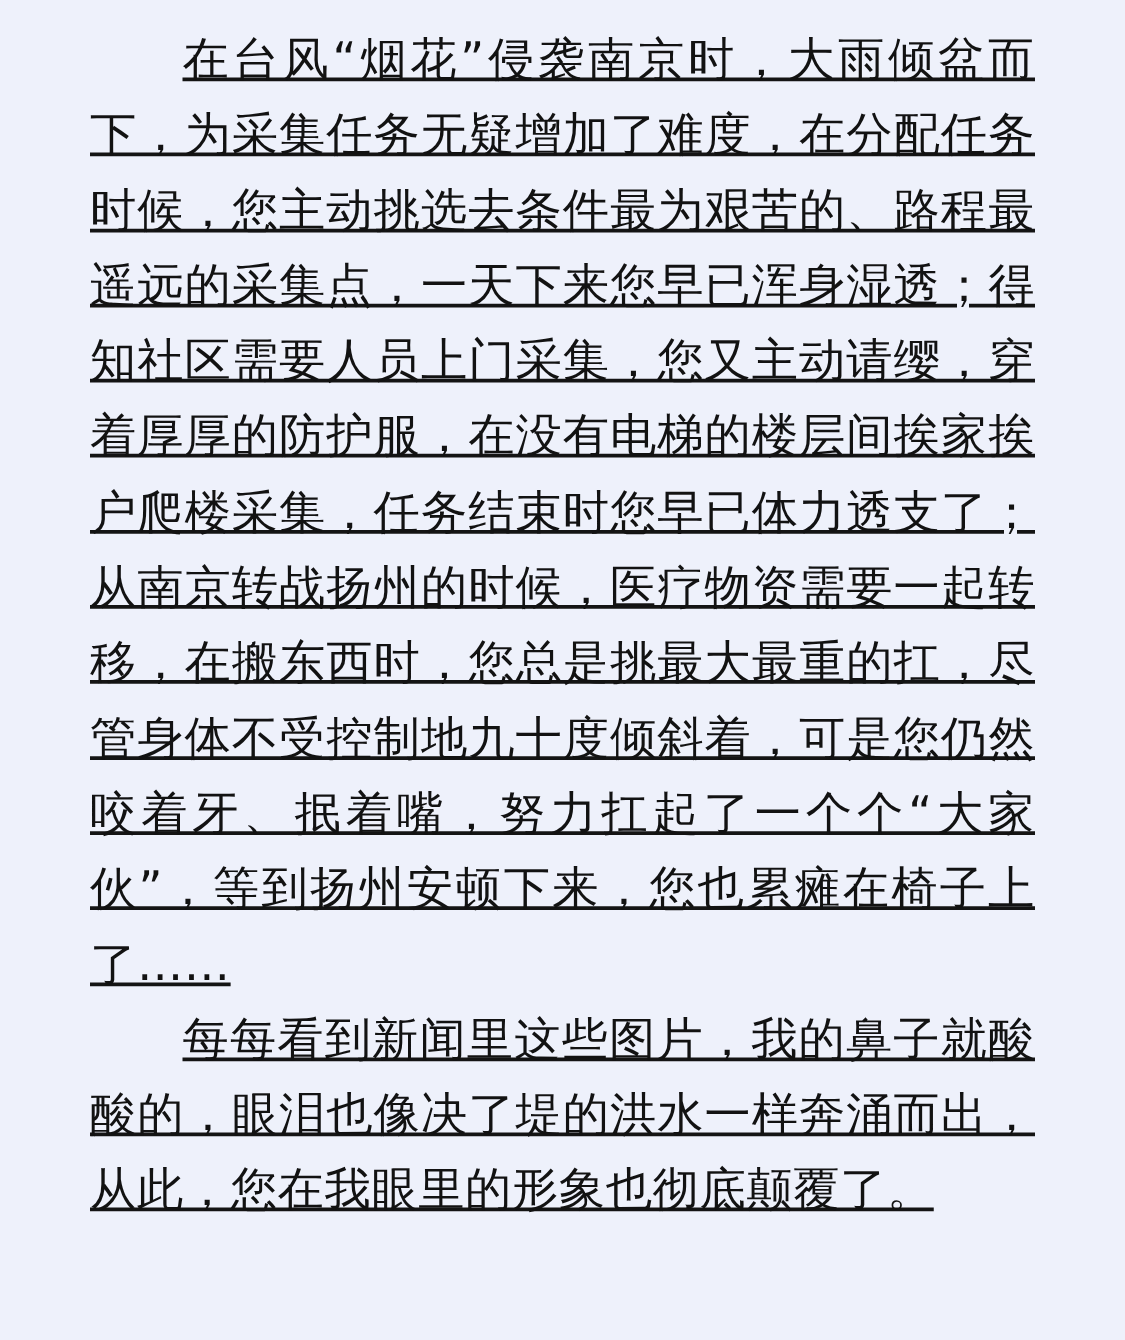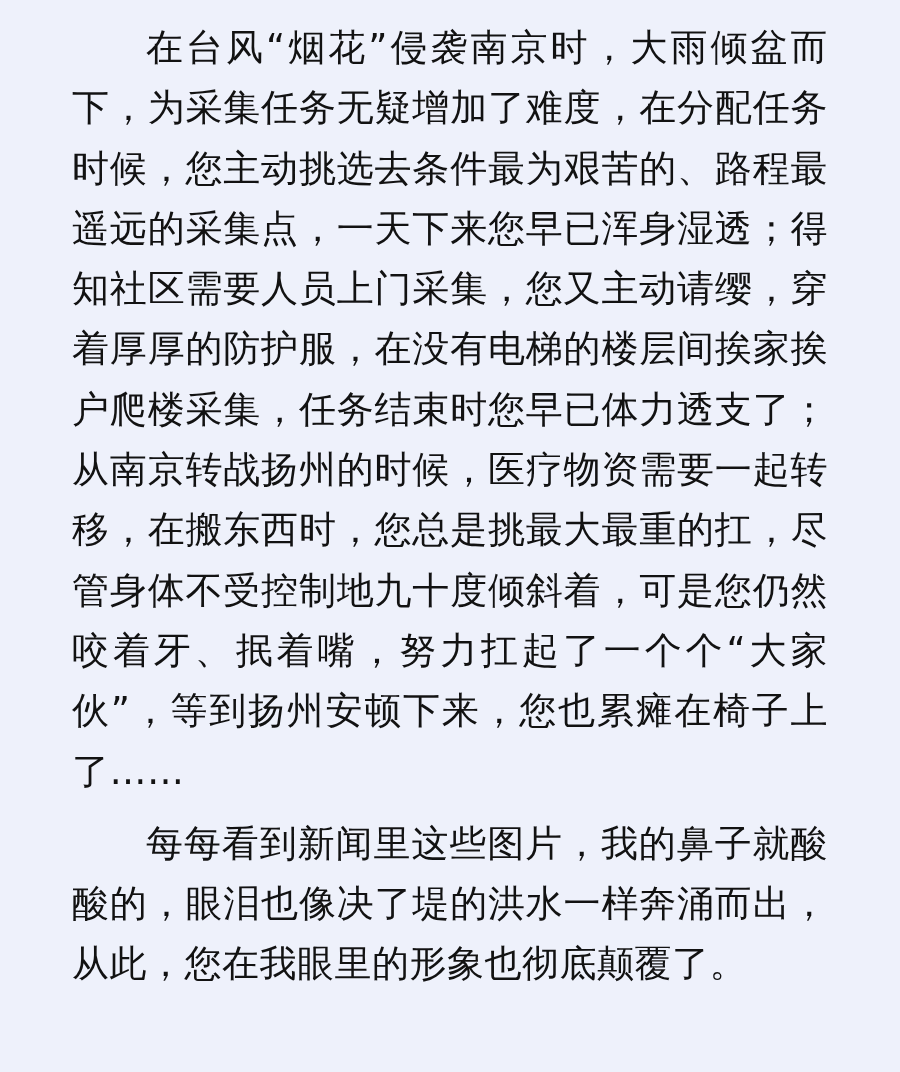--- a/index.html
+++ b/index.html
@@ -15,34 +15,35 @@
   }
   .page {
     width: 900px;
     height: 1072px;
     box-sizing: border-box;
     padding: 18px 72px 0 72px;
     background: #eef1fb;
   }
   .article {
     color: #141414;
+    text-decoration: underline;
   }
   .para {
     margin: 0 0 0 0;
     text-indent: 2em;
     font-size: 37px;
     line-height: 1.63;
     letter-spacing: 0.5px;
     text-align: justify;
     text-justify: inter-ideograph;
     font-weight: 400;
     color: #121212;
   }
   .para + .para {
-    margin-top: 12px;
+    margin-top: 0;
   }
 </style>
 </head>
 <body>
 
 <div class="page">
   <div class="article">
     <p class="para">在台风“烟花”侵袭南京时，大雨倾盆而下，为采集任务无疑增加了难度，在分配任务时候，您主动挑选去条件最为艰苦的、路程最遥远的采集点，一天下来您早已浑身湿透；得知社区需要人员上门采集，您又主动请缨，穿着厚厚的防护服，在没有电梯的楼层间挨家挨户爬楼采集，任务结束时您早已体力透支了；从南京转战扬州的时候，医疗物资需要一起转移，在搬东西时，您总是挑最大最重的扛，尽管身体不受控制地九十度倾斜着，可是您仍然咬着牙、抿着嘴，努力扛起了一个个“大家伙”，等到扬州安顿下来，您也累瘫在椅子上了……</p>
     <p class="para">每每看到新闻里这些图片，我的鼻子就酸酸的，眼泪也像决了堤的洪水一样奔涌而出，从此，您在我眼里的形象也彻底颠覆了。</p>
   </div>

